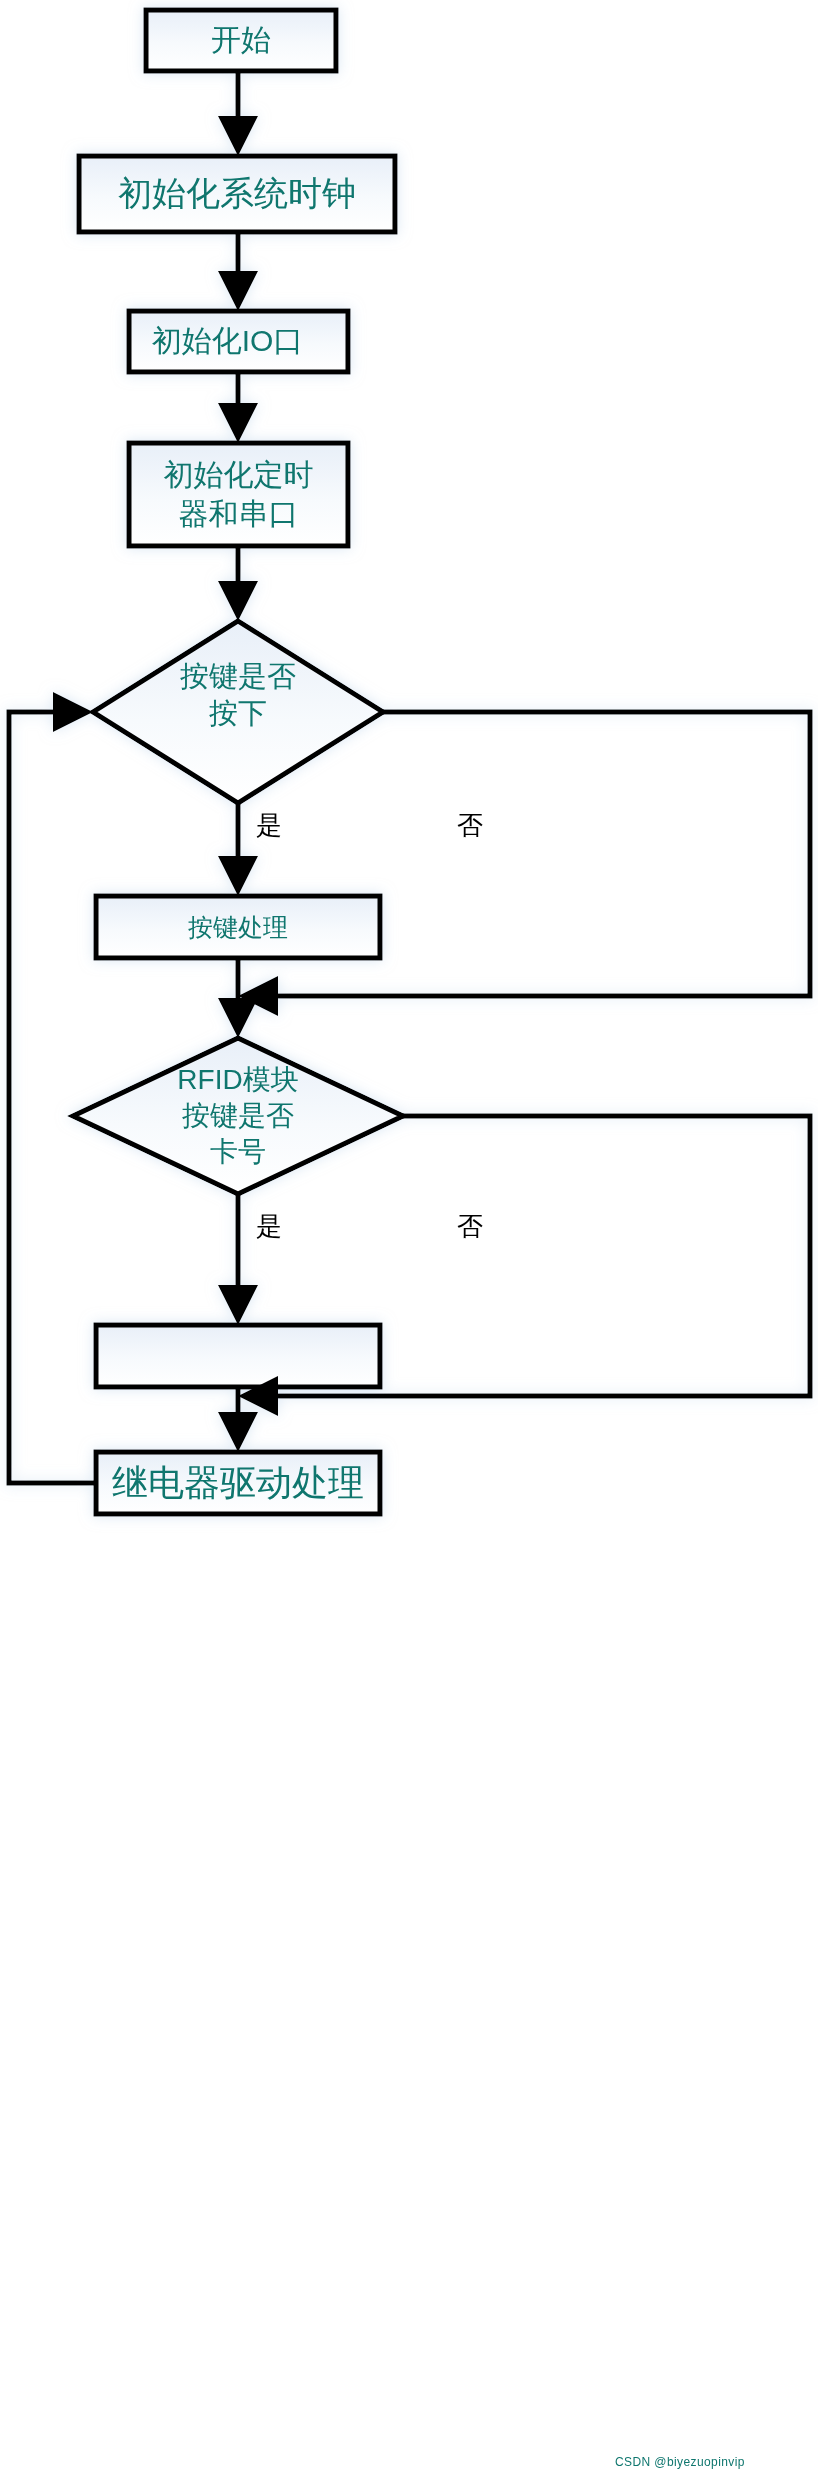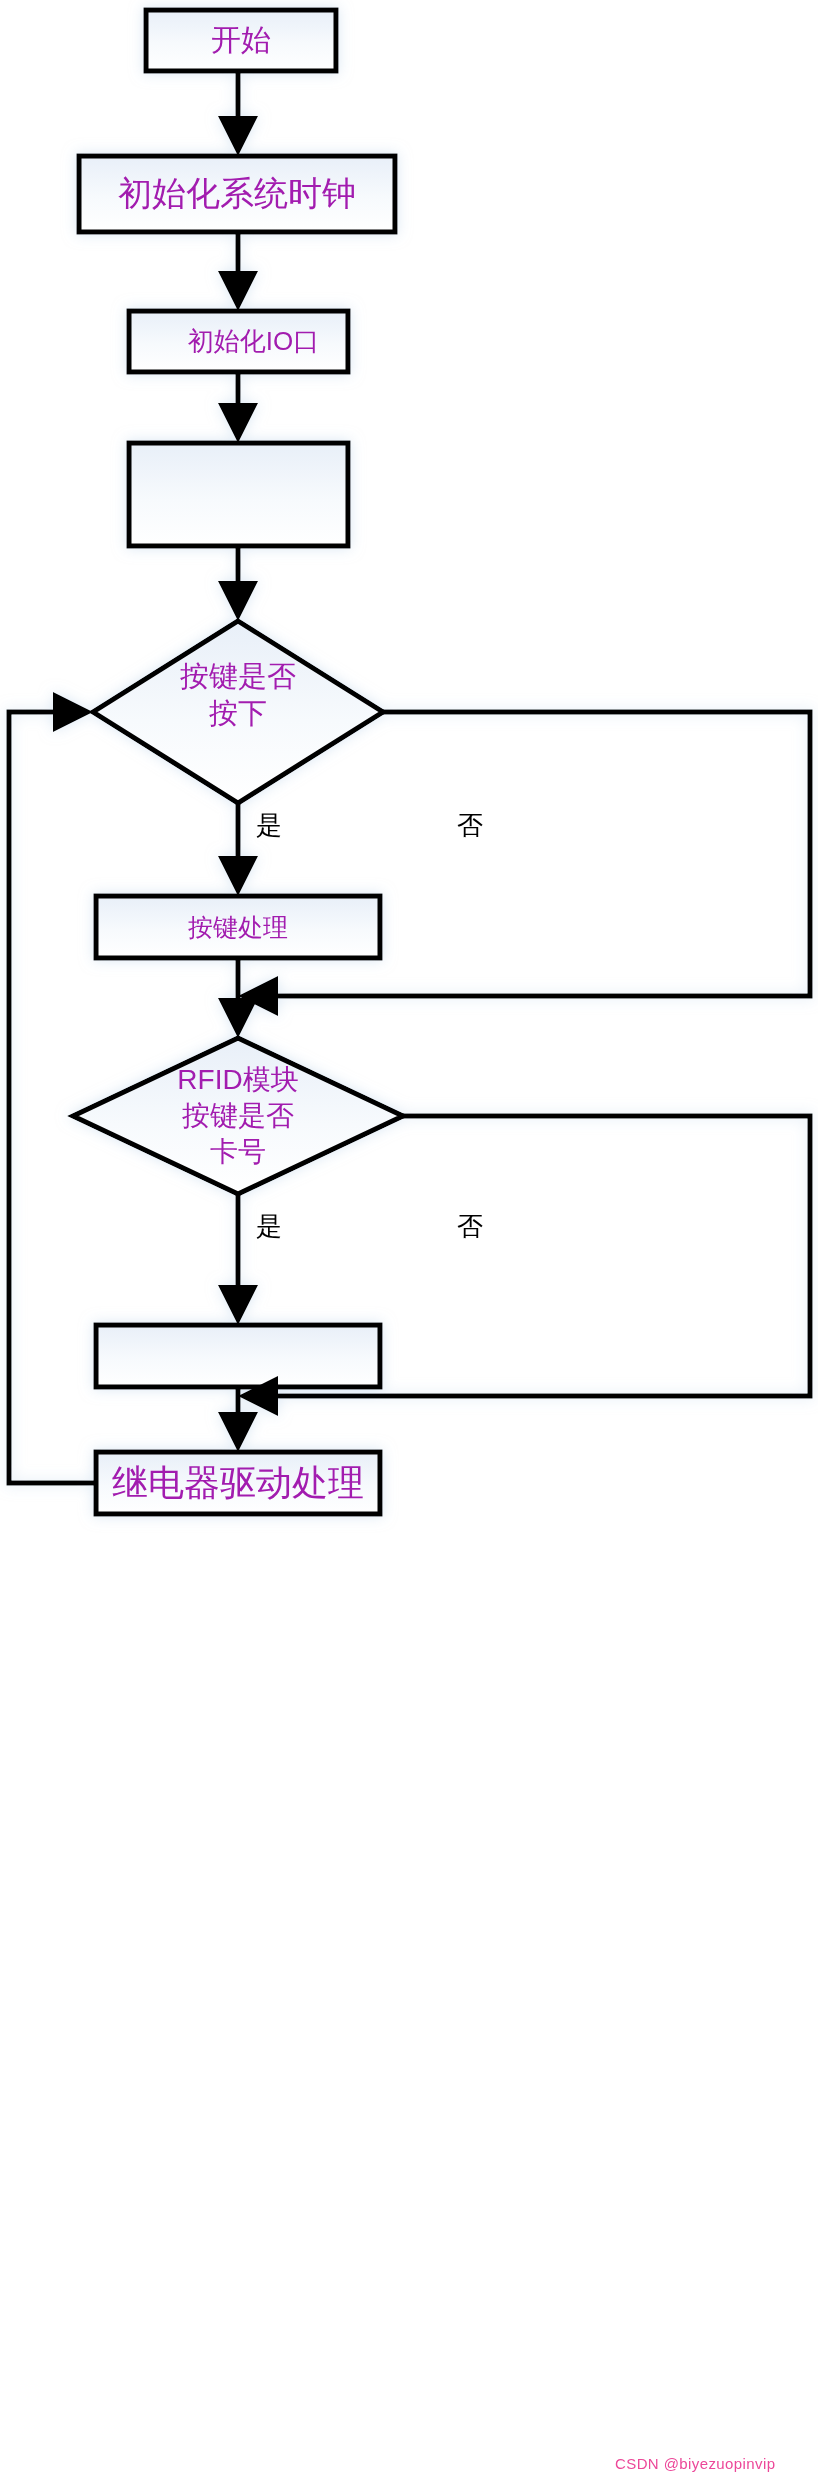--- a/index.html
+++ b/index.html
@@ -23,40 +23,40 @@
     top: 0;
     width: 818px;
     height: 2484px;
   }
   .node-label {
     position: absolute;
     display: flex;
     align-items: center;
     justify-content: center;
     text-align: center;
-    color: #a21caf;
+    color: #0f766e;
     font-family: "Liberation Sans", "DejaVu Sans", sans-serif;
     font-weight: 400;
     line-height: 1.28;
     white-space: pre-line;
     pointer-events: none;
   }
   .edge-label {
     position: absolute;
     color: #000000;
     font-family: "Liberation Sans", "DejaVu Sans", sans-serif;
     font-size: 26px;
     line-height: 1;
     white-space: nowrap;
   }
   .watermark {
     position: absolute;
-    color: #ec4899;
+    color: #0f766e;
     font-family: "Liberation Sans", "DejaVu Sans", sans-serif;
-    font-size: 15px;
+    font-size: 12px;
     letter-spacing: 0.4px;
     white-space: nowrap;
   }
 </style>
 </head>
 <body>
 
 <div id="canvas">
 
   <svg id="flow-svg" viewBox="0 0 818 2484">
@@ -136,22 +136,24 @@
         <polygon points="238,1452 218,1412 258,1412"></polygon>
         <polygon points="93,712 53,692 53,732"></polygon>
       </g>
     </g>
   </svg>
 
   <div class="node-label" style="left:146px; top:10px; width:190px; height:61px; font-size:30px;">开始</div>
 
   <div class="node-label" style="left:79px; top:156px; width:316px; height:76px; font-size:34px;">初始化系统时钟</div>
 
-  <div class="node-label" style="left:144px; top:311px; width:219px; height:61px; font-size:26px;">初始化IO口</div>
+  <div class="node-label" style="left:118px; top:311px; width:219px; height:61px; font-size:30px;">初始化IO口</div>
 
+  <div class="node-label" style="left:129px; top:443px; width:219px; height:103px; font-size:30px;">初始化定时
+器和串口</div>
 
   <div class="node-label" style="left:113px; top:640px; width:250px; height:110px; font-size:29px;text-align:center;">按键是否
 按下</div>
 
   <div class="node-label" style="left:96px; top:896px; width:284px; height:62px; font-size:25px;">按键处理</div>
 
   <div class="node-label" style="left:88px; top:1046px; width:300px; height:140px; font-size:28px;">RFID模块
 按键是否
 卡号</div>
 

